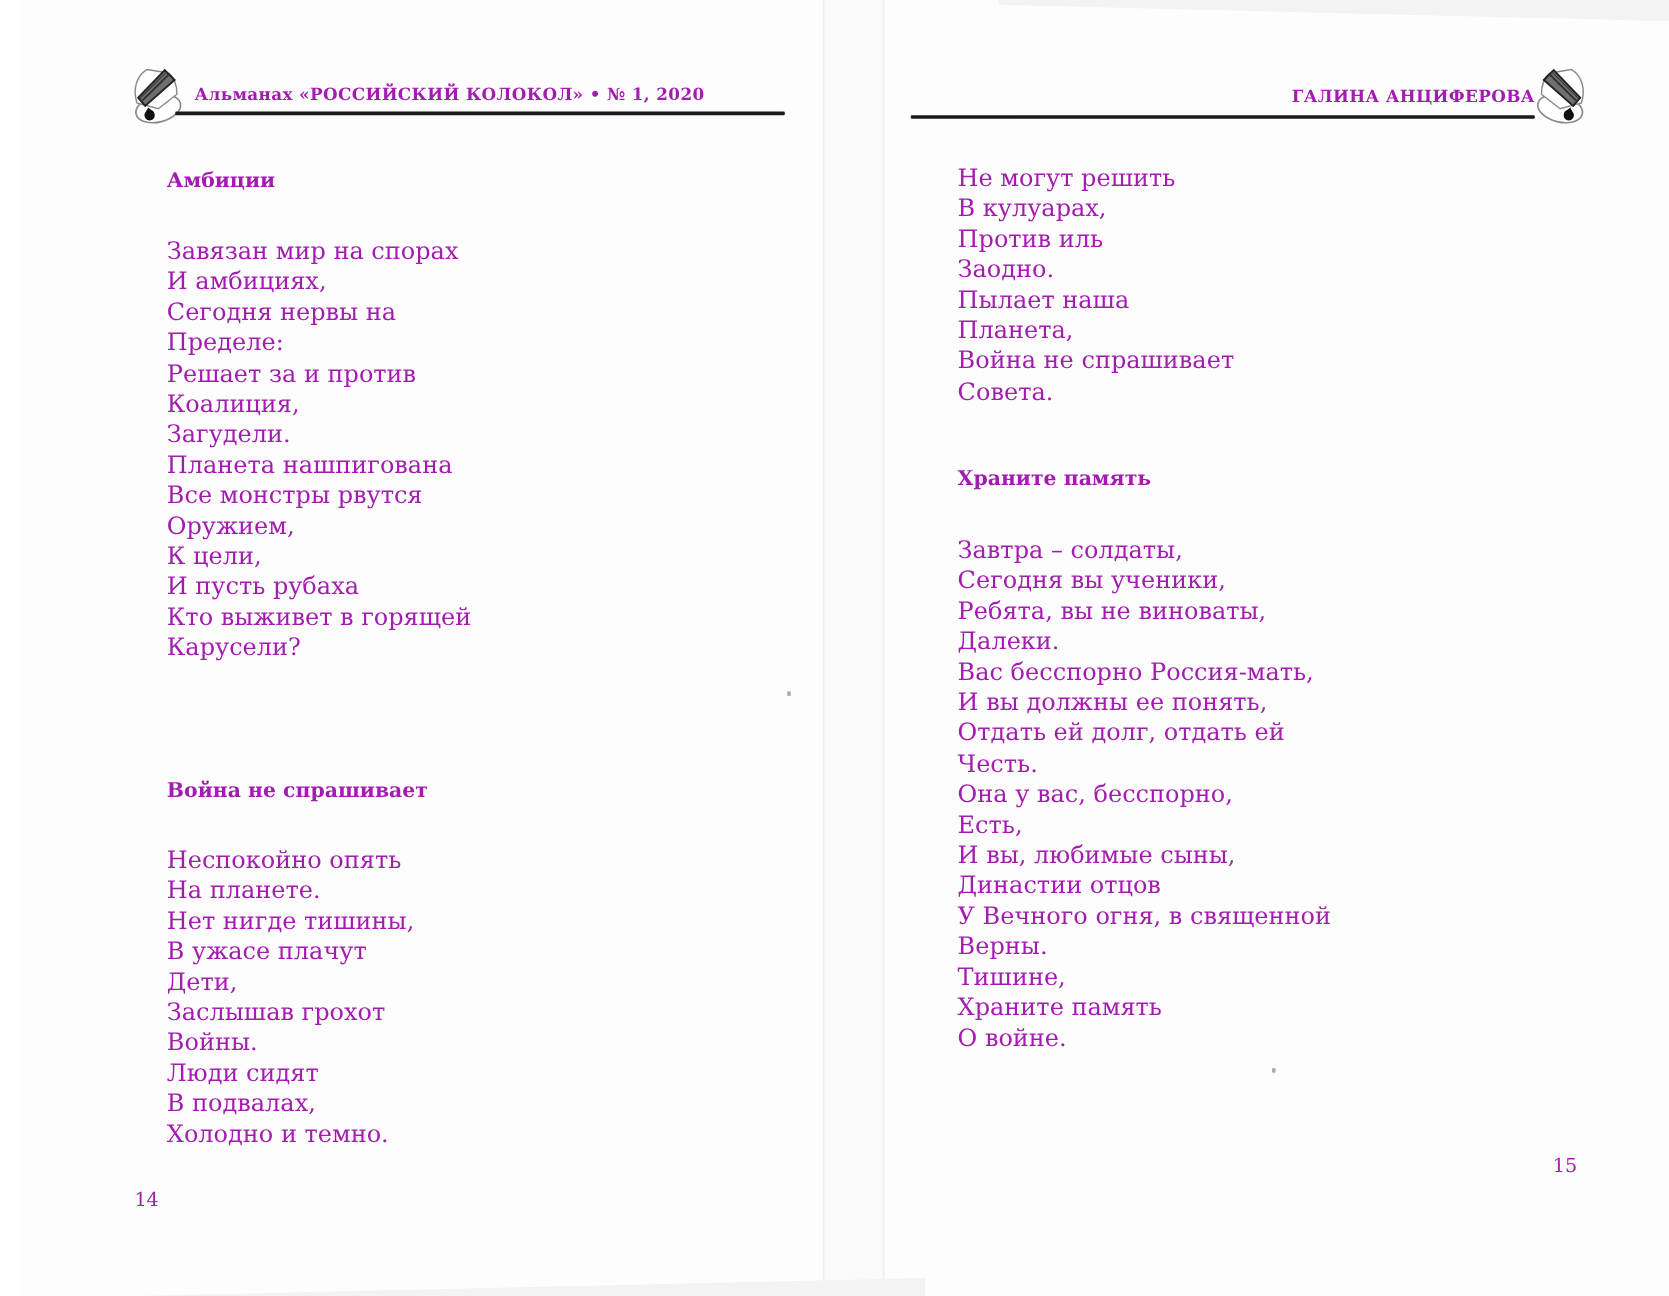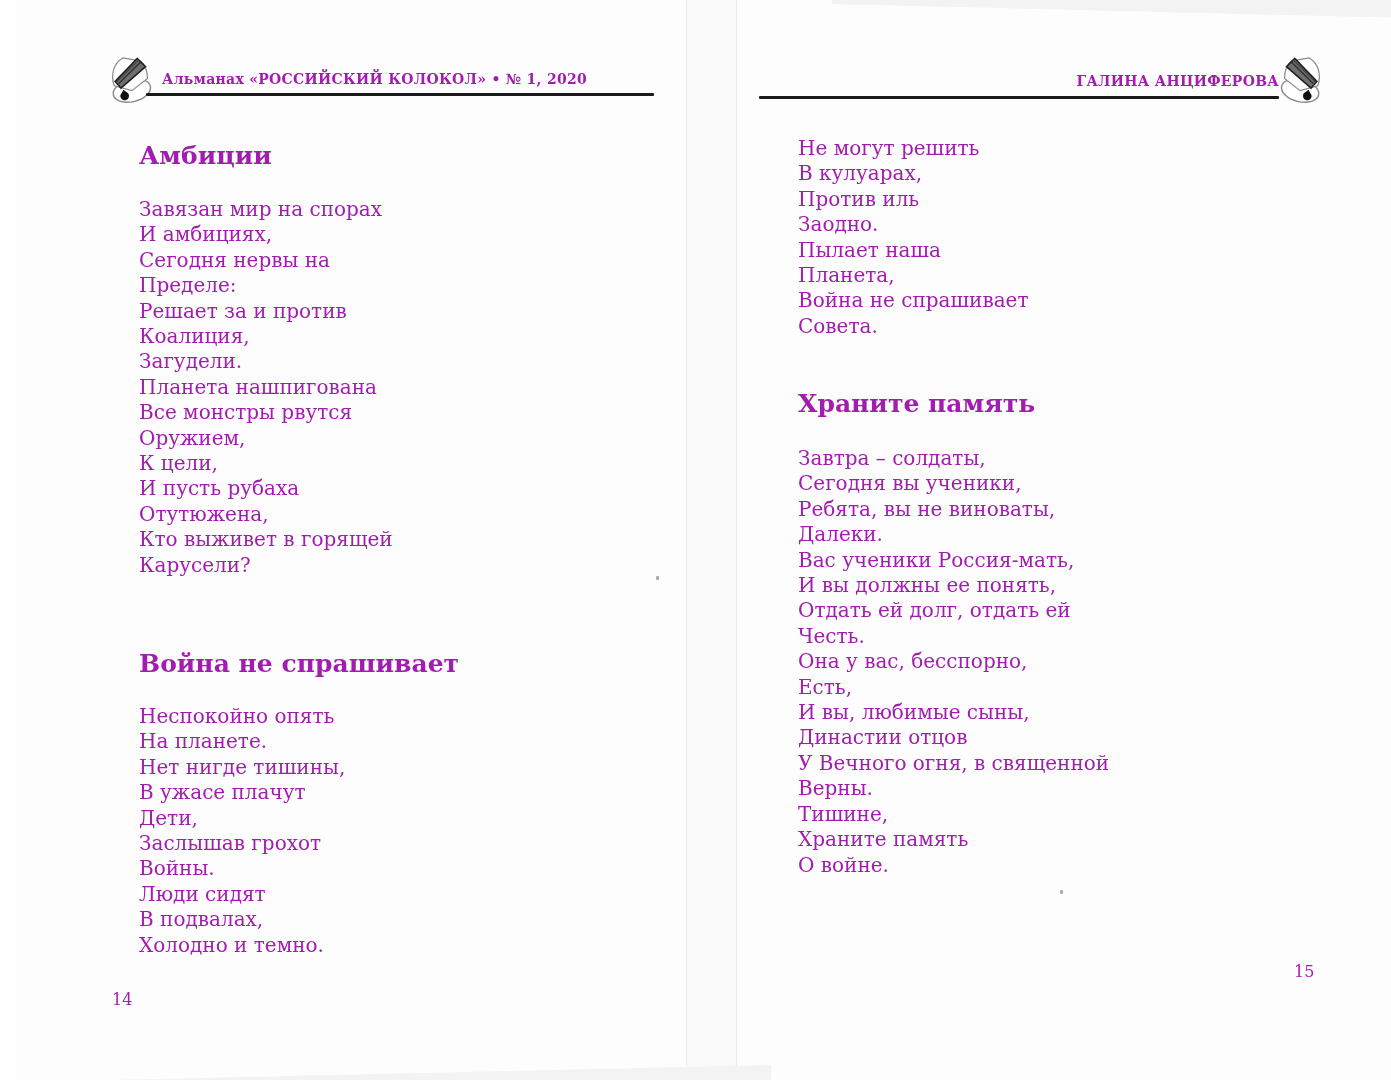--- a/index.html
+++ b/index.html
@@ -46,21 +46,21 @@
     font-weight: bold;
     font-size: 14px;
     letter-spacing: 0.3px;
     white-space: nowrap;
   }
   .bell { position: absolute; width: 50px; height: 54px; }
   .bell.mirrored { transform: scaleX(-1); }
   .poem-title {
     position: absolute;
     font-weight: bold;
-    font-size: 25px;
+    font-size: 17px;
     white-space: nowrap;
   }
   .poem {
     position: absolute;
     font-size: 20px;
     line-height: 25.4px;
     white-space: nowrap;
   }
   .pagenum {
     position: absolute;
@@ -116,21 +116,20 @@
       <div class="line">Сегодня нервы на</div>
       <div class="line">Пределе:</div>
       <div class="line">Решает за и против</div>
       <div class="line">Коалиция,</div>
       <div class="line">Загудели.</div>
       <div class="line">Планета нашпигована</div>
       <div class="line">Все монстры рвутся</div>
       <div class="line">Оружием,</div>
       <div class="line">К цели,</div>
       <div class="line">И пусть рубаха</div>
-      <div class="line">Отутюжена,</div>
       <div class="line">Кто выживет в горящей</div>
       <div class="line">Карусели?</div>
     </div>
 
   <div class="poem-title" style="left:123px; top:649px;">Война не спрашивает</div>
   <div class="poem" style="left:123px; top:704px;">
       <div class="line">Неспокойно опять</div>
       <div class="line">На планете.</div>
       <div class="line">Нет нигде тишины,</div>
       <div class="line">В ужасе плачут</div>
@@ -154,21 +153,21 @@
       <div class="line">Война не спрашивает</div>
       <div class="line">Совета.</div>
     </div>
 
   <div class="poem-title" style="left:782px; top:389px;">Храните память</div>
   <div class="poem" style="left:782px; top:446px;">
       <div class="line">Завтра – солдаты,</div>
       <div class="line">Сегодня вы ученики,</div>
       <div class="line">Ребята, вы не виноваты,</div>
       <div class="line">Далеки.</div>
-      <div class="line">Вас ученики Россия-мать,</div>
+      <div class="line">Вас бесспорно Россия-мать,</div>
       <div class="line">И вы должны ее понять,</div>
       <div class="line">Отдать ей долг, отдать ей</div>
       <div class="line">Честь.</div>
       <div class="line">Она у вас, бесспорно,</div>
       <div class="line">Есть,</div>
       <div class="line">И вы, любимые сыны,</div>
       <div class="line">Династии отцов</div>
       <div class="line">У Вечного огня, в священной</div>
       <div class="line">Верны.</div>
       <div class="line">Тишине,</div>

